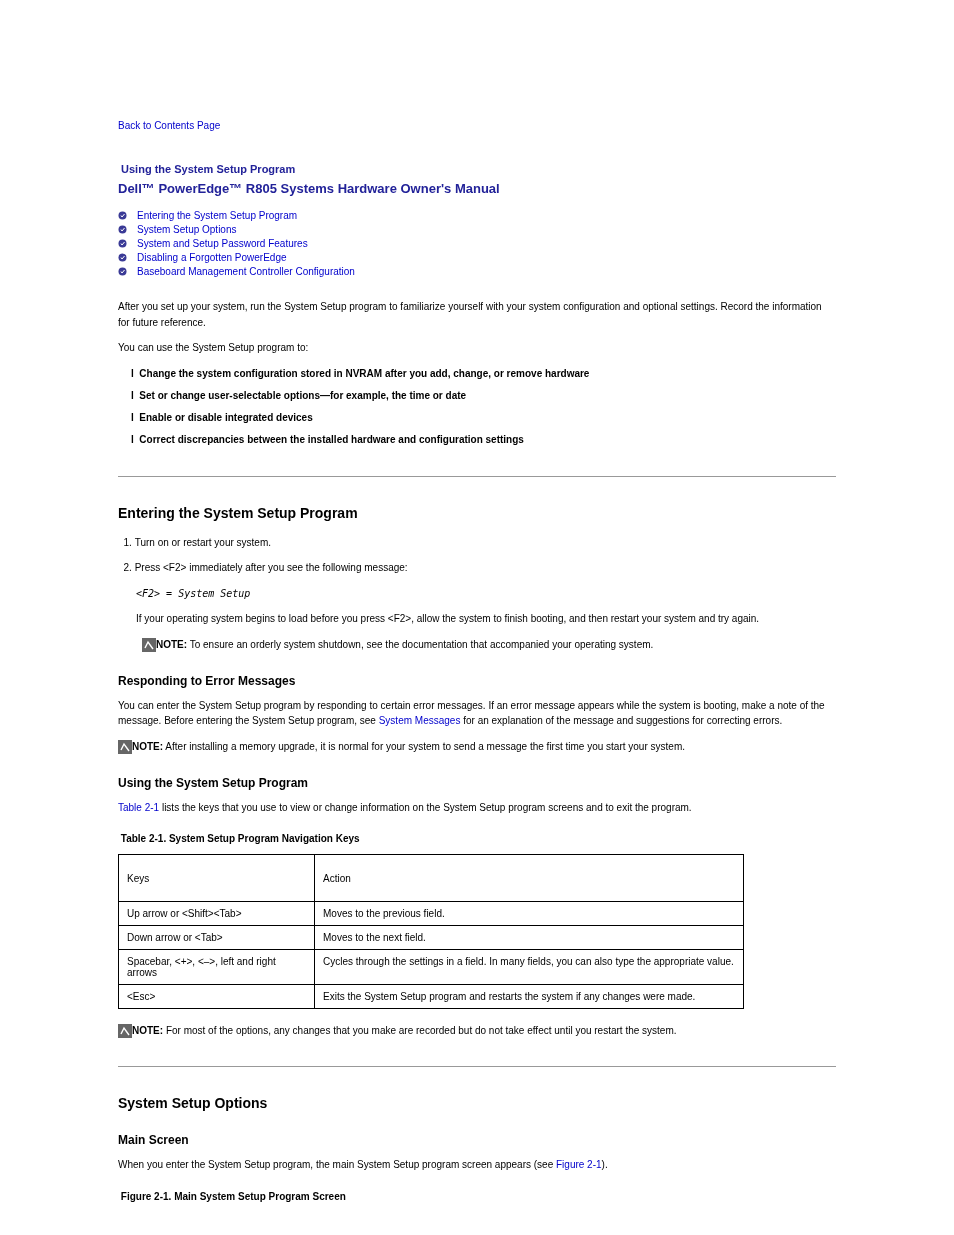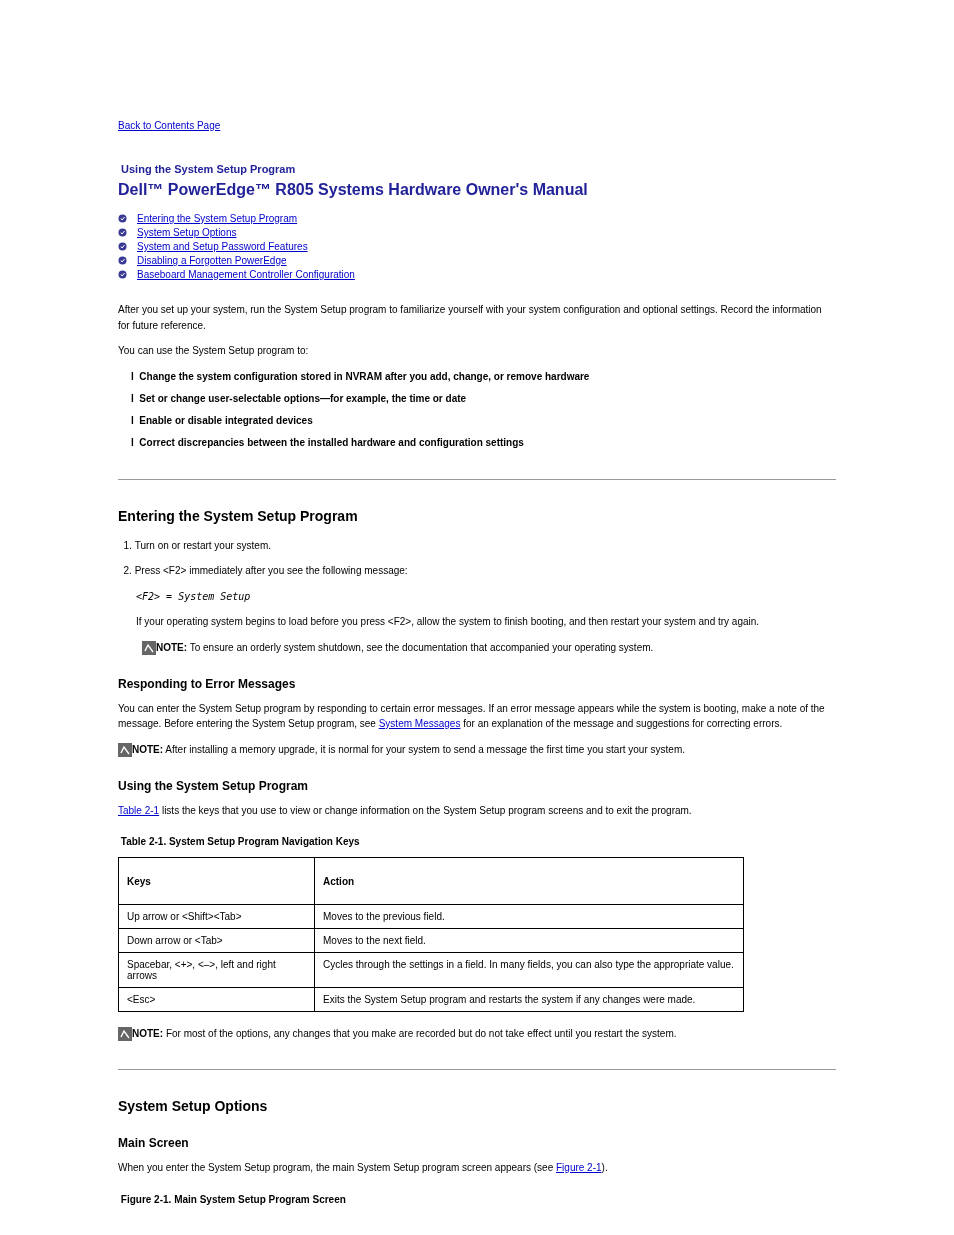--- a/index.html
+++ b/index.html
@@ -10,37 +10,36 @@
     color: #000;
     background: #fff;
   }
   .page {
     width: 954px;
     padding: 120px 118px 40px 118px;
     box-sizing: border-box;
   }
   a, .link {
     color: #0000cc;
-    text-decoration: underline;
   }
   .back-link {
     font-size: 10px;
     display: inline-block;
     margin-bottom: 22px;
   }
   .doc-heading {
     color: #222299;
     font-weight: bold;
     font-size: 11px;
     margin: 10px 0 6px 0;
   }
   .doc-subtitle {
     color: #222299;
     font-weight: bold;
-    font-size: 16px;
+    font-size: 13px;
     margin-bottom: 14px;
   }
   .toc {
     margin: 0 0 22px 0;
     padding: 0;
     list-style: none;
   }
   .toc li {
     display: flex;
     align-items: center;
@@ -113,21 +112,21 @@
     margin-bottom: 14px;
   }
   table.keys th, table.keys td {
     border: 1px solid #000;
     padding: 6px 8px;
     font-size: 10px;
     text-align: left;
     vertical-align: top;
   }
   table.keys th {
-    font-weight: bold;
+    font-weight: normal;
     height: 34px;
     vertical-align: middle;
   }
   table.keys col.c1 { width: 196px; }
   .indent-note {
     margin-left: 24px;
   }
 </style>
 </head>
 <body>

